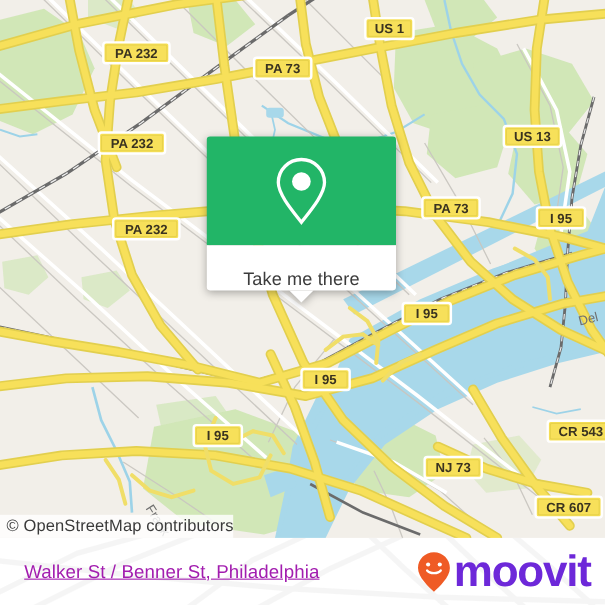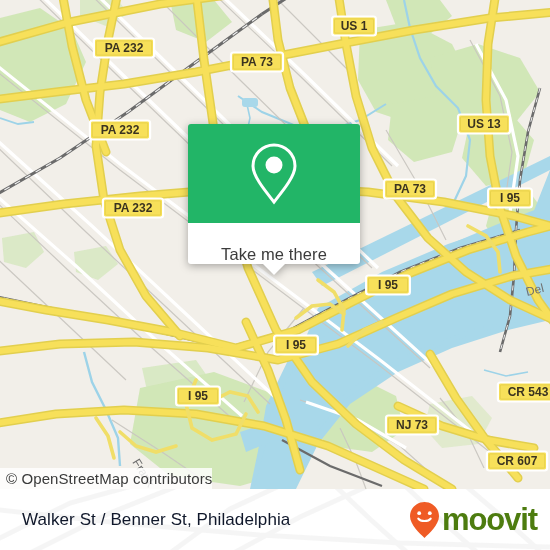--- a/index.html
+++ b/index.html
@@ -111,38 +111,39 @@
     left: 0;
     top: 0;
     opacity: 0.06;
   }
   #footer-title {
     position: absolute;
     left: 22px;
     top: 50%;
     transform: translateY(-50%);
     font-size: 17px;
-    color: #0f172a;
+    color: #a21caf;
     letter-spacing: 0.1px;
     white-space: nowrap;
     z-index: 2;
+    text-decoration: underline;
   }
   #brand {
     position: absolute;
     right: 13px;
     top: 50%;
     transform: translateY(-50%);
     display: flex;
     align-items: center;
     z-index: 2;
   }
   #brand-text {
-    font-size: 31px;
+    font-size: 40px;
     font-weight: bold;
-    color: #4d7c0f;
+    color: #6d28d9;
     letter-spacing: -1.1px;
     margin-left: 1px;
     line-height: 1;
     text-align: center;
   }
 
   .road-shield-text {
     font-family: "Liberation Sans", sans-serif;
     font-weight: bold;
     fill: #3a3320;

